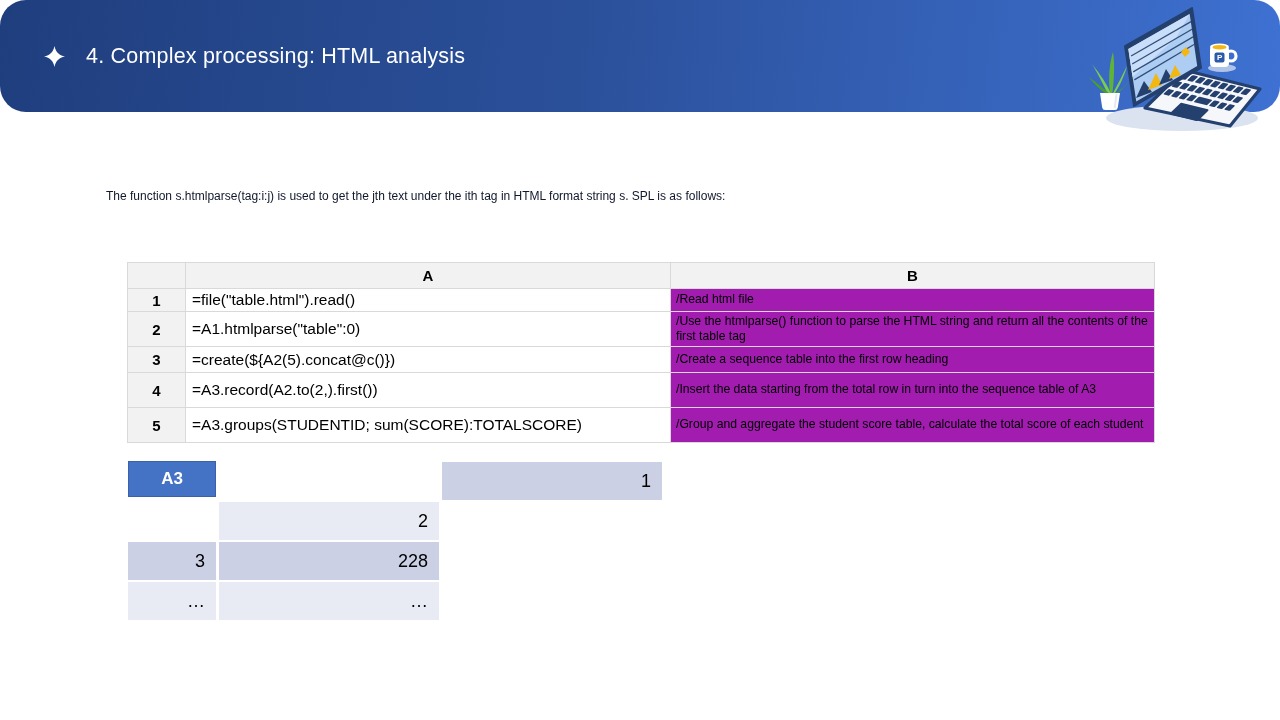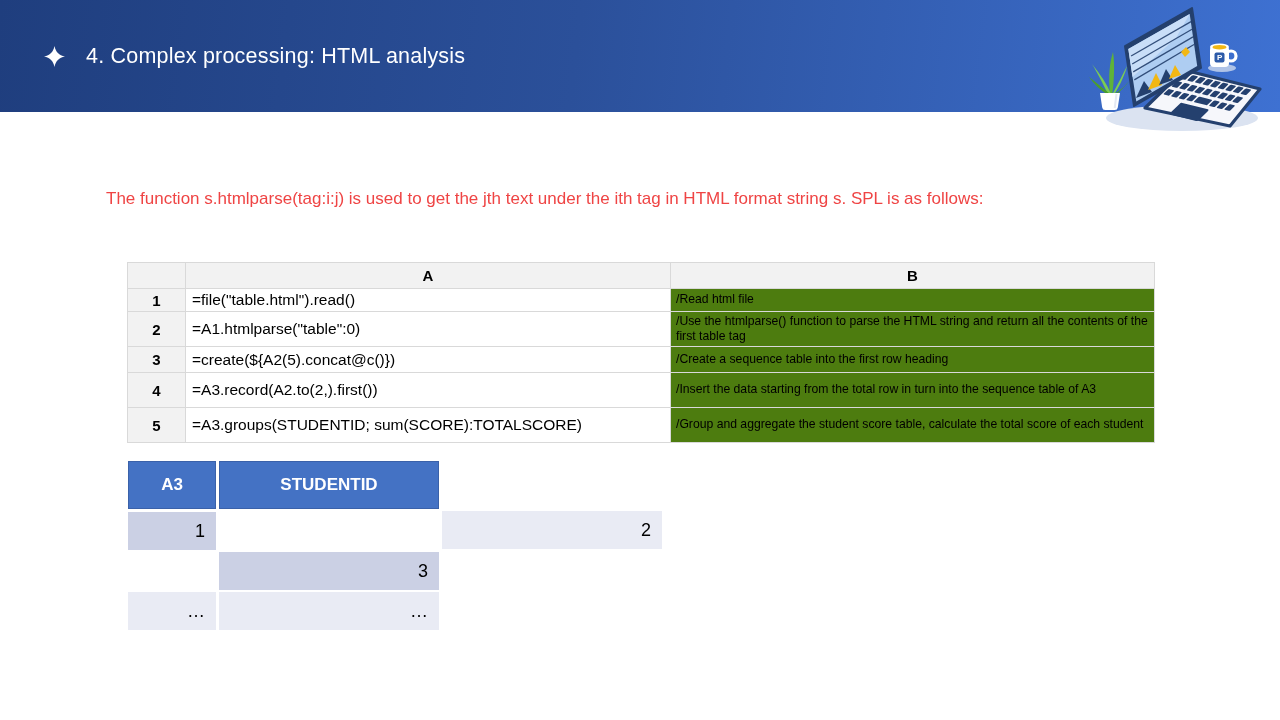--- a/index.html
+++ b/index.html
@@ -4,44 +4,44 @@
 <style>
   * { margin:0; padding:0; box-sizing:border-box; }
   html,body { width:1280px; height:720px; }
   body { font-family:"Liberation Sans", sans-serif; background:#ffffff; }
   .slide { position:relative; width:1280px; height:720px; background:#ffffff; overflow:hidden; }
 
   
   .banner {
     position:absolute; top:0; left:0; width:1280px; height:112px;
     background:linear-gradient(97deg, #1f3e7e 0%, #2b509a 45%, #3e71d2 100%);
-    display:flex; align-items:center; padding-left:44px;
+    display:flex; align-items:center; padding-left:44px;border-radius:26px;
   }
   .star { width:21px; height:21px; display:inline-block; margin-right:21px; }
   .title { color:#ffffff; font-size:21.5px; font-weight:400; letter-spacing:0.2px; }
 
   
   .illus { position:absolute; left:1064px; top:2px; width:200px; height:145px; }
 
   
-  .intro { position:absolute; left:106px; top:189px; width:1080px; font-size:17px; color:#ef4444; white-space:nowrap; }
+  .intro { position:absolute; left:106px; top:189px; width:1080px; font-size:12px; color:#0f172a; white-space:nowrap; }
 
   
   table.spl { position:absolute; left:127px; top:262px; width:1027px; border-collapse:collapse; table-layout:fixed; }
   table.spl th, table.spl td { border:1px solid #d9d9d9; vertical-align:middle; overflow:hidden; }
   table.spl .hdr { background:#f2f2f2; font-weight:bold; font-size:15px; text-align:center; color:#000; }
   table.spl .rownum { background:#f2f2f2; font-weight:bold; font-size:15px; text-align:center; color:#000; }
   table.spl .formula { background:#fff; font-size:15.5px; padding:1px 6px; color:#000; white-space:nowrap; }
-  table.spl .comment { background:#4d7c0f; font-size:12.2px; line-height:1.25; padding:1px 5px; color:#000;margin-top:20px; }
+  table.spl .comment { background:#a21caf; font-size:12.2px; line-height:1.25; padding:1px 5px; color:#000;margin-top:20px; }
   tr.h-hdr { height:26px; } tr.h-s { height:23px; } tr.h-m { height:26px; } tr.h-l { height:35px; }
 
   
   .res { position:absolute; left:128px; top:461px; display:grid;
          grid-template-columns:88px 220px 220px; column-gap:3px; row-gap:2px; }
-  .res-hdr { height:48px; background:#4472c4; border:1px solid #3a61a9; color:#fff;
+  .res-hdr { height:36px; background:#4472c4; border:1px solid #3a61a9; color:#fff;
              font-weight:bold; font-size:17px; display:flex; align-items:center; justify-content:center;text-align:center; }
   .res-spacer { height:38px; background:transparent; }
   .res-cell { height:38px; font-size:18px; color:#000; display:flex; align-items:center;
               justify-content:flex-end; padding-right:11px; }
   .rd { background:#cbd0e4; }
   .rl { background:#e9ebf4; }
   .res > .first-data { margin-top:1px; }
 </style>
 </head>
 <body>
@@ -168,29 +168,29 @@
     <tr class="h-l">
       <td class="rownum">5</td>
       <td class="formula">=A3.groups(STUDENTID; sum(SCORE):TOTALSCORE)</td>
       <td class="comment">/Group and aggregate the student score table, calculate the total score of each student</td>
     </tr>
   </tbody>
     </table>
 
   <div class="res">
     <div class="res-hdr">A3</div>
-    <div class="res-hdr">STUDENTID</div>
 
     <div class="res-spacer first-data"></div>
     <div class="res-cell rd first-data">1</div>
 
     <div class="res-spacer"></div>
     <div class="res-cell rl">2</div>
 
     <div class="res-spacer"></div>
     <div class="res-cell rd">3</div>
+    <div class="res-cell rd">228</div>
 
     <div class="res-spacer"></div>
     <div class="res-cell rl">…</div>
     <div class="res-cell rl">…</div>
   </div>
 
 </div>
 
 </body></html>

